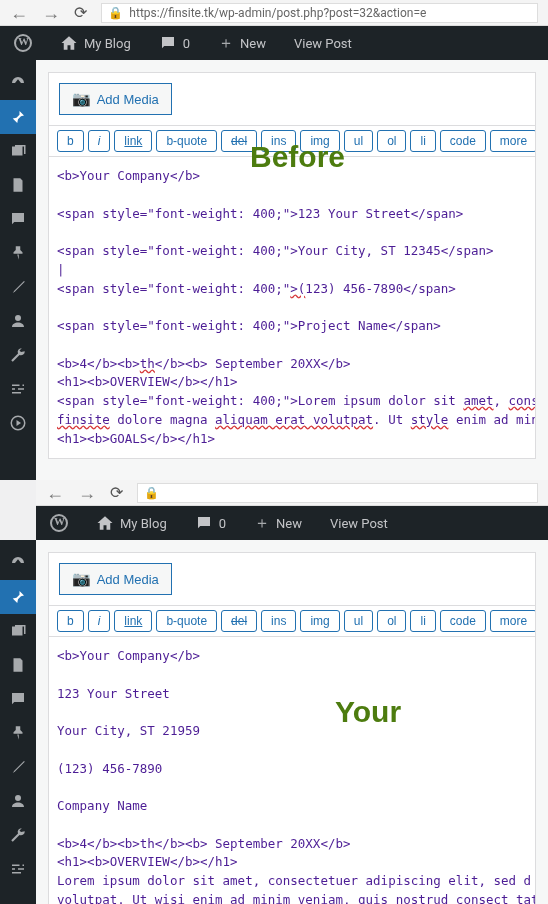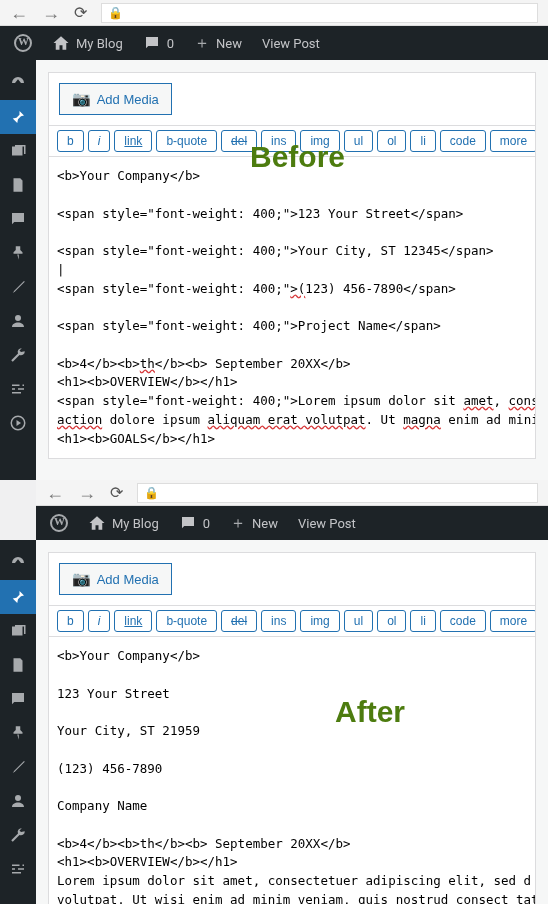--- a/index.html
+++ b/index.html
@@ -3,57 +3,58 @@
 <meta charset="utf-8">
 <style>
 * { margin: 0; padding: 0; box-sizing: border-box; }
 body { font-family: -apple-system, Segoe UI, Roboto, sans-serif; font-size: 13px; background: #f0f0f1; overflow: hidden; }
 .browser-bar { height: 26px; background: #f4f4f4; display: flex; align-items: center; padding: 0 10px; gap: 14px; border-bottom: 1px solid #ddd; }
 .browser-bar.shifted { margin-left: 36px; }
 .nav-arrow { color: #777; font-size: 18px; }
 .reload { color: #555; font-size: 16px; }
 .url-box { flex: 1; background: #fff; border: 1px solid #ddd; padding: 2px 6px; color: #666; font-size: 12px; white-space: nowrap; overflow: hidden; display: flex; align-items: center; gap: 6px; }
 .lock { color: #888; }
-.admin-bar { background: #1d2327; color: #c3c4c7; height: 32px; display: flex; align-items: center; padding: 17px 8px; gap: 8px; font-size: 13px; }
+.admin-bar { background: #1d2327; color: #c3c4c7; height: 32px; display: flex; align-items: center; padding: 17px 8px; gap: 16px; font-size: 13px; }
 .admin-bar.shifted { margin-left: 36px; }
 .admin-bar .item { display: flex; align-items: center; gap: 6px; padding: 0 6px; }
 .wp-logo { width: 18px; height: 18px; border: 2px solid #a7aaad; border-radius: 50%; display: inline-block; position: relative; }
 .wp-logo::after { content: "W"; position: absolute; left: 2px; top: -1px; font-size: 11px; font-weight: bold; color: #a7aaad; font-family: Georgia, serif; }
 .home-icon, .comment-icon, .plus-icon { font-size: 16px; color: #a7aaad; }
 .workspace { display: flex; min-height: 420px; }
 .workspace.shifted .sidebar { width: 36px; }
 .workspace.shifted .content { margin-left: 0; }
 .sidebar { width: 36px; background: #1d2327; display: flex; flex-direction: column; padding-top: 6px; }
 .side-item { width: 36px; height: 34px; display: flex; align-items: center; justify-content: center; color: #a7aaad; font-size: 18px; }
 .side-item.active { background: #2271b1; color: #fff; }
 .content { flex: 1; background: #f6f7f7; padding: 12px; overflow: hidden; }
 .editor-box { background: #fff; border: 1px solid #dcdcde; }
 .add-media { border: 1px solid #2271b1; color: #2271b1; background: #f6f7f7; padding: 6px 12px; margin: 10px; display: inline-flex; align-items: center; gap: 6px; font-size: 13px; cursor: pointer; }
 .add-media .cam { font-size: 15px; }
 .toolbar { display: flex; gap: 4px; padding: 4px 8px; border-top: 1px solid #dcdcde; border-bottom: 1px solid #dcdcde; background: #fff; overflow: hidden; }
 .tbtn { border: 1px solid #2271b1; color: #2271b1; background: #fff; padding: 3px 9px; font-size: 12px; border-radius: 3px; cursor: pointer; white-space: nowrap; }
 .tbtn.u { text-decoration: underline; }
 .tbtn.s { text-decoration: line-through; }
 .tbtn.i { font-style: italic; }
-.code-area { padding: 10px 8px; font-family: Consolas, Monaco, monospace; font-size: 12.5px; line-height: 1.5; white-space: pre; overflow: hidden; color: #000000; }
+.code-area { padding: 10px 8px; font-family: Consolas, Monaco, monospace; font-size: 12.5px; line-height: 1.5; white-space: pre; overflow: hidden; color: #4c1d95; }
 .code-area .underl { text-decoration: underline; text-decoration-style: wavy; text-decoration-color: #d63638; }
 .label-before { position: absolute; font-family: Liberation Sans, sans-serif; font-weight: bold; font-size: 30px; color: #4d7c0f; }
 .section { position: relative; }
 svg.icon { width: 18px; height: 18px; fill: currentColor; }
 </style>
 </head>
 <body>
 
 <div class="section">
   <div class="browser-bar">
     <span class="nav-arrow">←</span>
     <span class="nav-arrow">→</span>
     <span class="reload">⟳</span>
     <div class="url-box">
       <span class="lock">🔒</span>
+      <span>https://finsite.tk/wp-admin/post.php?post=32&amp;action=e</span>
     </div>
   </div>
 
   <div class="admin-bar">
     <span class="item">
         <span class="wp-logo"></span>
       </span>
     <span class="item">
       <svg class="icon" viewBox="0 0 24 24">
           <path d="M12 3l10 9h-3v9h-5v-6H10v6H5v-9H2z"></path>
@@ -160,21 +161,21 @@
 
 <span>&lt;span style="font-weight: 400;"&gt;Your City, ST 12345&lt;/span&gt;</span>
 |
 <span>&lt;span style="font-weight: 400;"</span><span class="underl">&gt;(</span><span>123) 456-7890&lt;/span&gt;</span>
 
 <span>&lt;span style="font-weight: 400;"&gt;Project Name&lt;/span&gt;</span>
 
 <span>&lt;b&gt;4&lt;/b&gt;&lt;b&gt;</span><span class="underl">th</span><span>&lt;/b&gt;&lt;b&gt; September 20XX&lt;/b&gt;</span>
 <span>&lt;h1&gt;&lt;b&gt;OVERVIEW&lt;/b&gt;&lt;/h1&gt;</span>
 <span>&lt;span style="font-weight: 400;"&gt;Lorem ipsum dolor sit </span><span class="underl">amet</span><span>, </span><span class="underl">consect</span>
-<span class="underl">action</span><span> dolore ipsum </span><span class="underl">aliquam erat volutpat</span><span>. Ut </span><span class="underl">magna</span><span> enim ad minim </span>
+<span class="underl">finsite</span><span> dolore magna </span><span class="underl">aliquam erat volutpat</span><span>. Ut </span><span class="underl">style</span><span> enim ad minim </span>
 <span>&lt;h1&gt;&lt;b&gt;GOALS&lt;/b&gt;&lt;/h1&gt;</span></div>
       </div>
     </div>
   </div>
   <div class="label-before" style="top:140px; left:250px;">Before</div>
 </div>
 
 <div class="section">
   <div class="browser-bar shifted">
     <span class="nav-arrow">←</span>
@@ -293,14 +294,14 @@
 <span>Company Name</span>
 
 <span>&lt;b&gt;4&lt;/b&gt;&lt;b&gt;th&lt;/b&gt;&lt;b&gt; September 20XX&lt;/b&gt;</span>
 <span>&lt;h1&gt;&lt;b&gt;OVERVIEW&lt;/b&gt;&lt;/h1&gt;</span>
 <span>Lorem ipsum dolor sit amet, consectetuer adipiscing elit, sed d</span>
 <span>volutpat. Ut wisi enim ad minim veniam, quis nostrud consect tat</span>
 </div>
       </div>
     </div>
   </div>
-  <div class="label-before" style="top:215px; left:335px;">After</div>
+  <div class="label-before" style="top:215px; left:335px;">Your</div>
 </div>
 
 </body></html>

